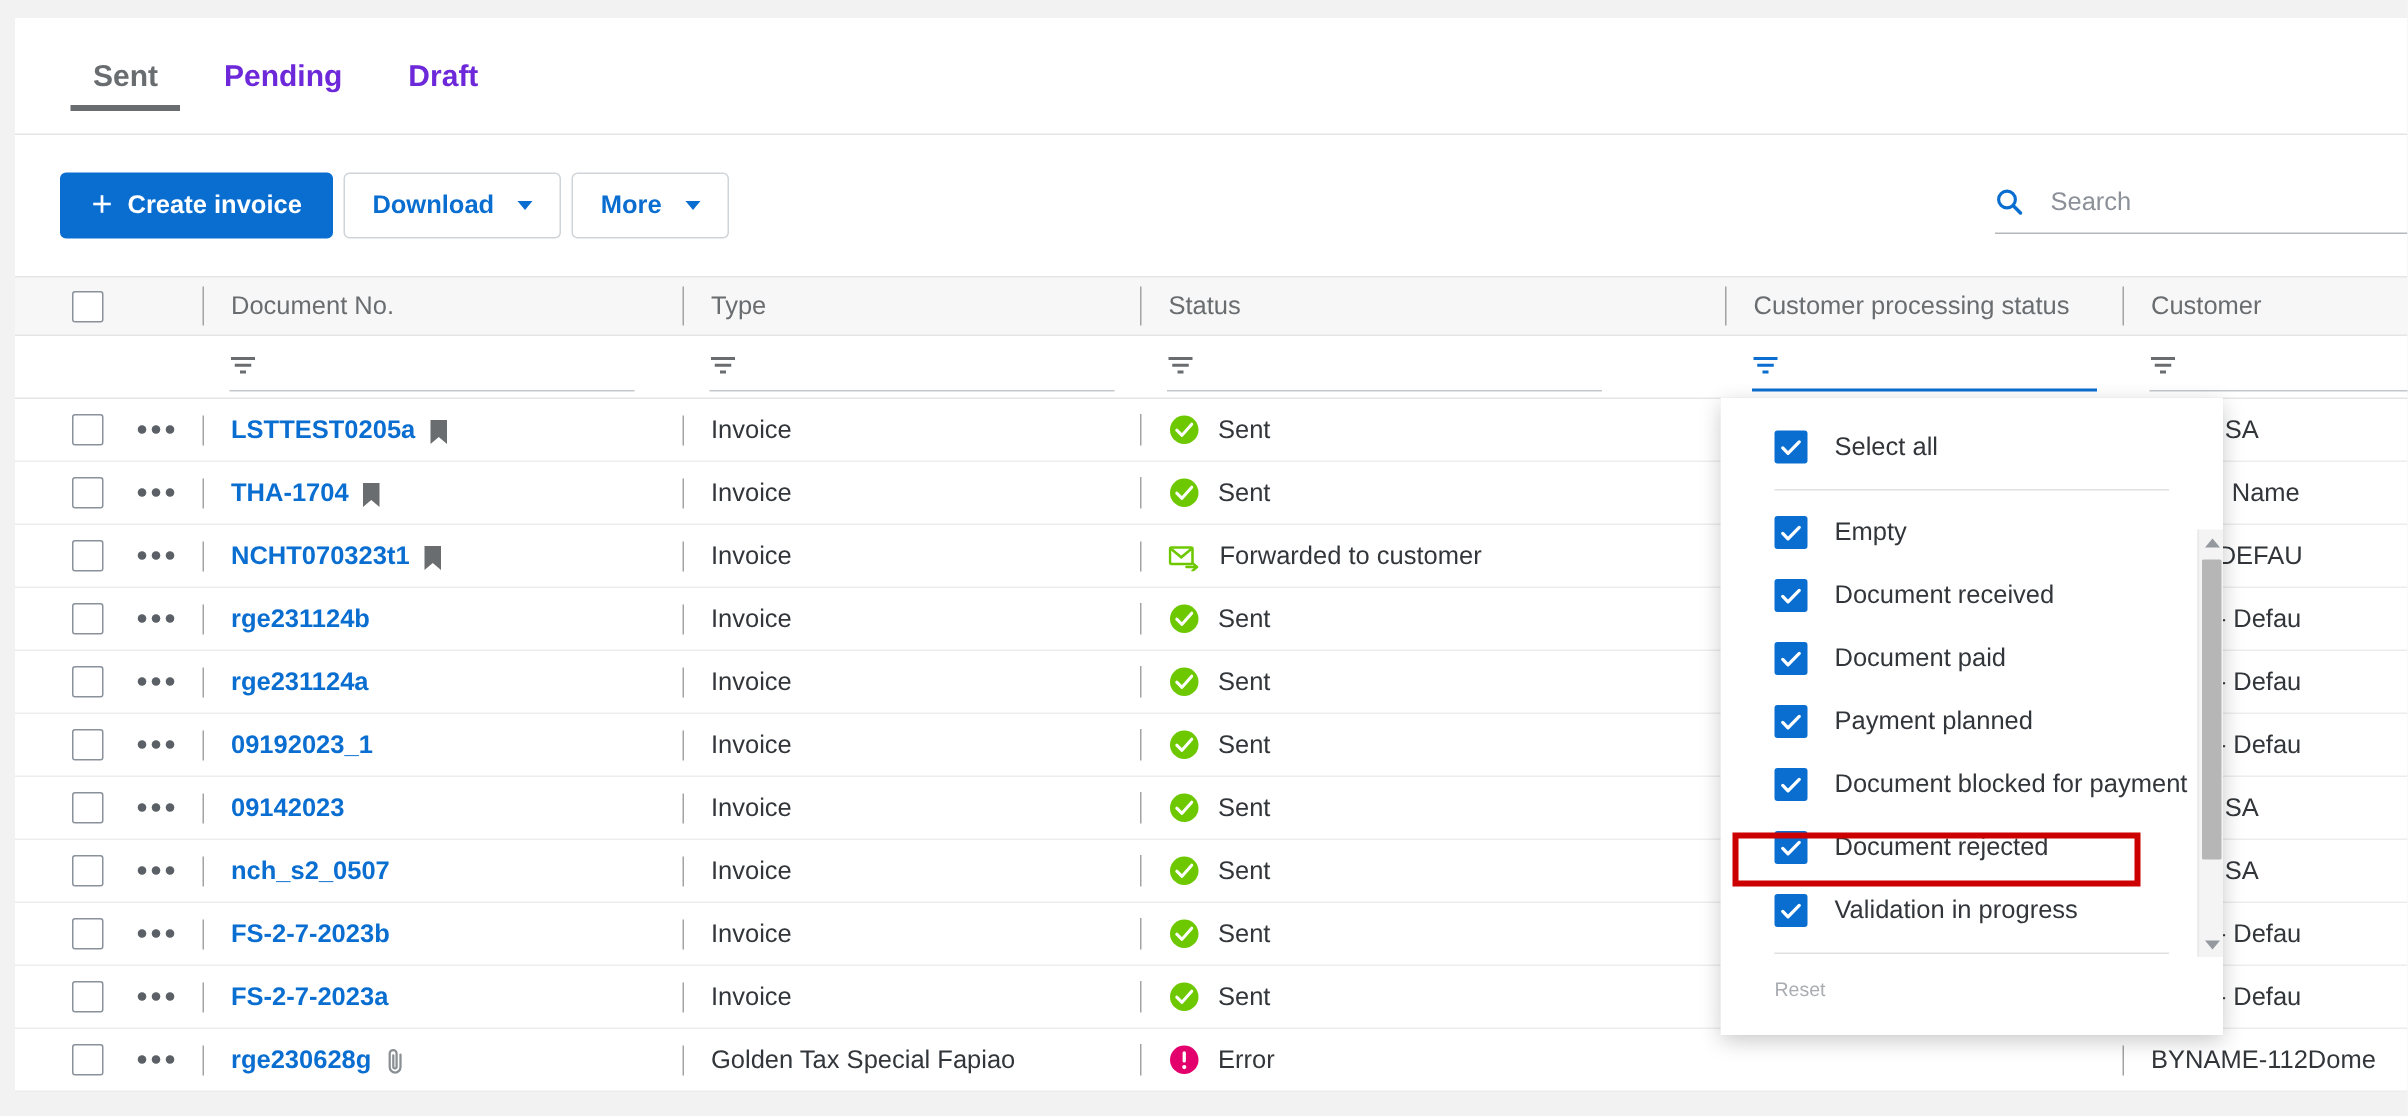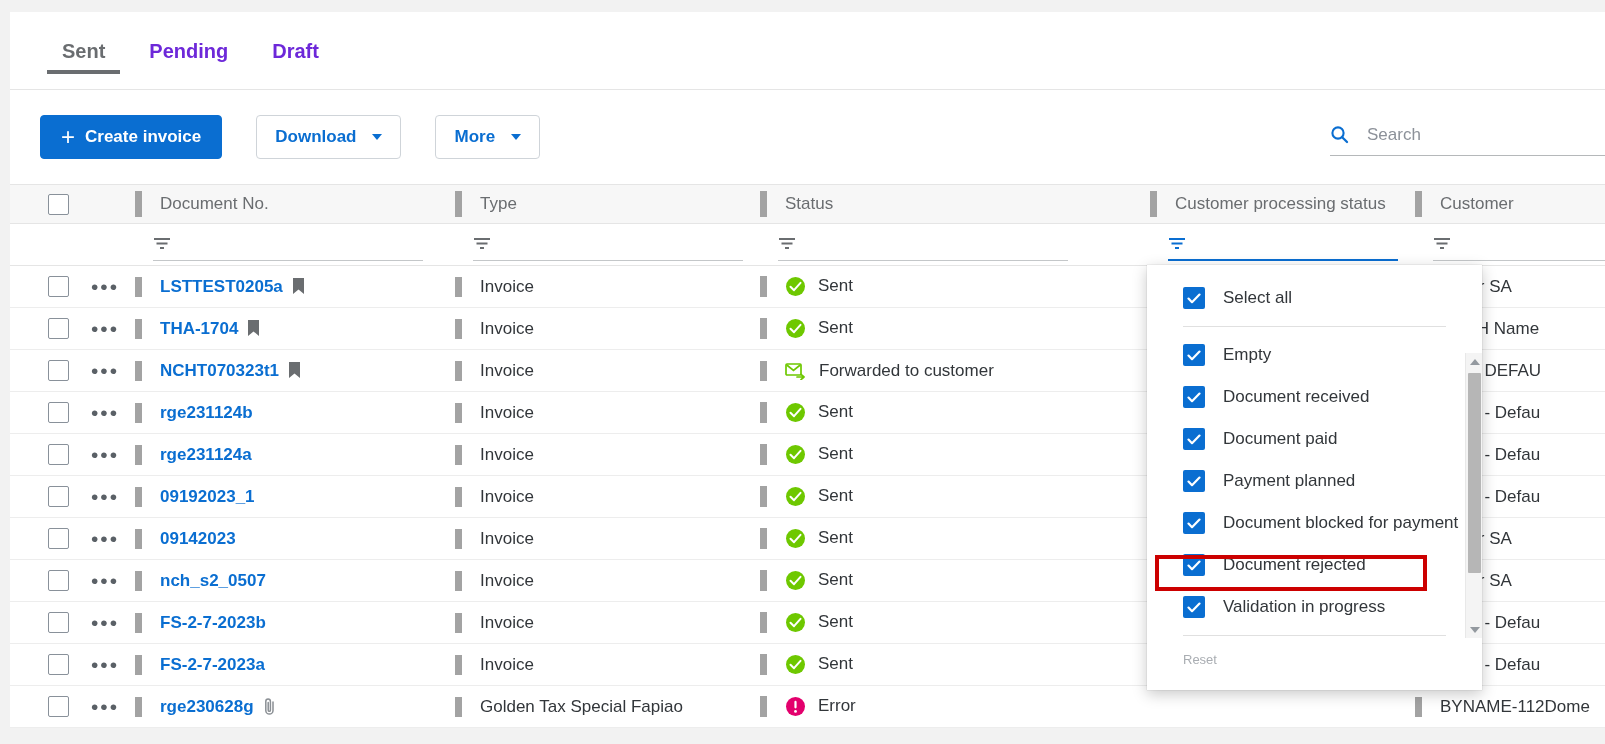--- a/index.html
+++ b/index.html
@@ -73,21 +73,21 @@
     font-size: 24px;
     font-weight: 400;
     margin-right: 10px;
     line-height: 1;
   }
   .btn-ghost {
     background: #ffffff;
     color: #0a6ed1;
     border: 1px solid #cfd4d9;
     padding: 0 18px;
-    margin-left: 34px;
+    margin-left: 7px;
   }
   .caret {
     width: 0; height: 0;
     border-left: 5px solid transparent;
     border-right: 5px solid transparent;
     border-top: 6px solid #0a6ed1;
     margin-left: 16px;
   }
 
   .searchbox {
@@ -140,39 +140,39 @@
     align-items: center;
   }
 
   .c-check   { width: 125px; flex: 0 0 125px; display:flex; align-items:center; }
   .c-doc     { width: 320px; flex: 0 0 320px; }
   .c-type    { width: 305px; flex: 0 0 305px; }
   .c-status  { width: 390px; flex: 0 0 390px; }
   .c-cps     { width: 265px; flex: 0 0 265px; }
   .c-cust    { flex: 1 1 auto; }
 
-  .sep { border-left: 7px solid #a3a3a3; }
+  .sep { border-left: 1px solid #a3a3a3; }
 
   .th {
     font-size: 17px;
     color: #6a6d70;
     padding-left: 18px;
     height: 26px;
     display: flex;
     align-items: center;
     white-space: nowrap;
     overflow: hidden;
   }
 
   .cell {
     font-size: 17px;
     color: #32363a;
     padding-left: 18px;
     display: flex;
-    align-items: flex-start;
+    align-items: flex-end;
     white-space: nowrap;
     overflow: hidden;
     height: 100%;
   }
   .doclink {
     color: #0a6ed1;
     font-weight: bold;
     font-size: 17px;
     cursor: pointer;
   }

